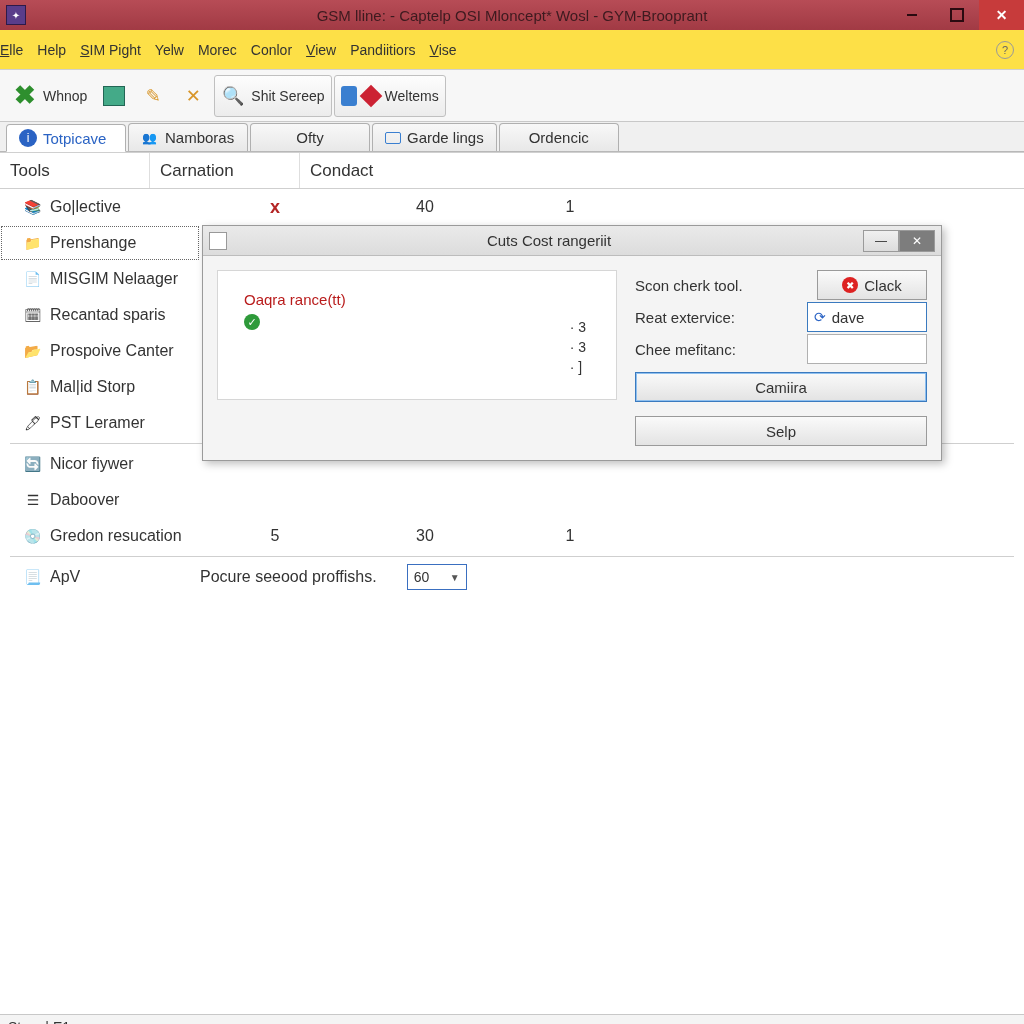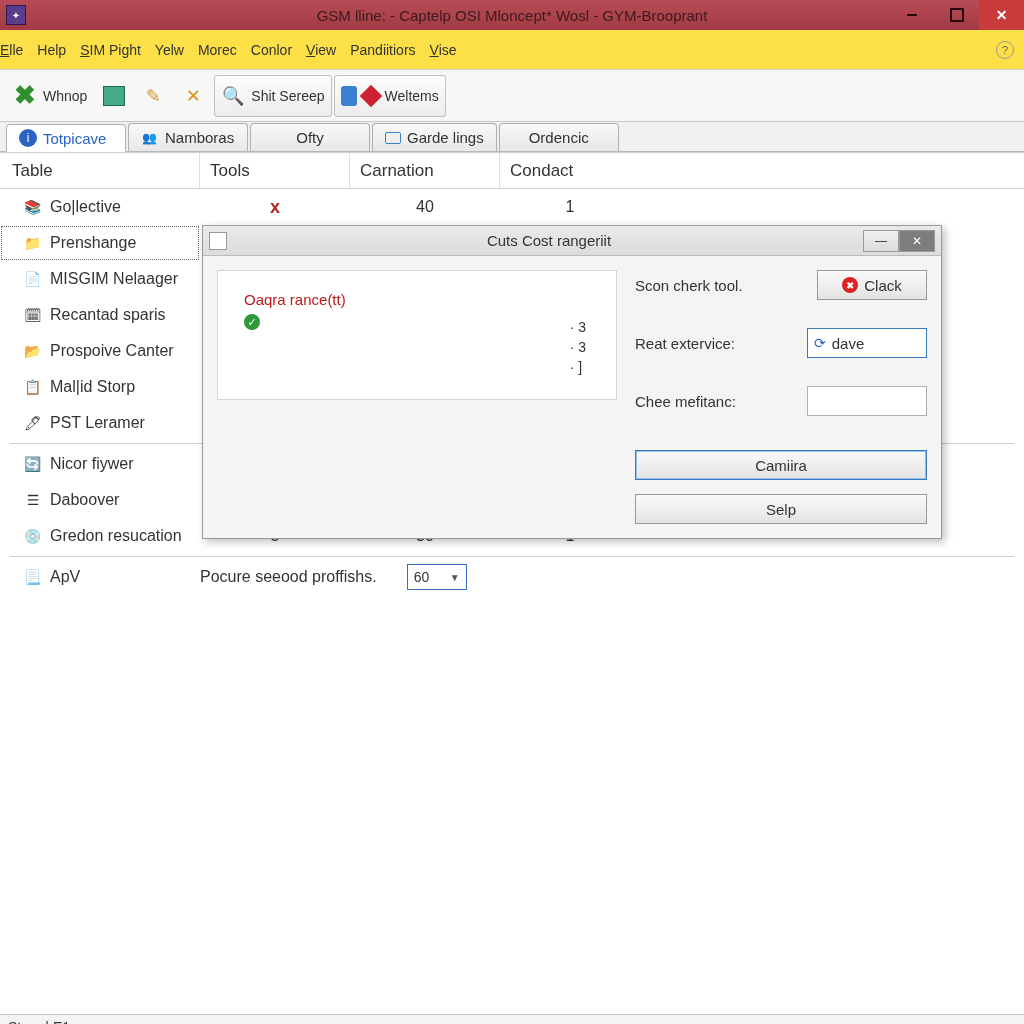--- a/index.html
+++ b/index.html
@@ -69,21 +69,21 @@
 .dlg-title .dlg-icon { width: 18px; height: 18px; border: 1px solid #999; margin-right: 8px; background:#fff; }
 .dlg-title .dlg-text { flex:1; text-align:center; }
 .dlg-title .dlg-btns { display: flex; gap: 0; }
 .dlg-title .dlg-btn { width: 36px; height: 22px; border: 1px solid #9a9a9a; background: linear-gradient(#f0f0f0,#dcdcdc); display: flex; align-items: center; justify-content: center; font-size: 12px; }
 .dlg-title .dlg-btn.close { background: #7d7d7d; color: #fff; }
 .dlg-body { padding: 14px; display: flex; gap: 18px; }
 .dlg-left { border: 1px solid #d6d6d6; background: #fff; width: 400px; height: 130px; padding: 20px 26px; position: relative; }
 .dlg-left .heading { font-size: 15px; color: #b91c1c; }
 .dlg-left .check { width: 16px; height: 16px; background: #2e9a3a; border-radius: 50%; position: relative; margin-top: 6px; display:flex; align-items:center; justify-content:center; color:#fff; font-size:11px; }
 .dlg-left .vals { position:absolute; right: 30px; top: 46px; font-size: 14px; color:#333; line-height: 20px; }
-.dlg-right { flex:1; display: flex; flex-direction: column; gap: 28px; font-size: 15px; color: #333; }
+.dlg-right { flex:1; display: flex; flex-direction: column; gap: 2px; font-size: 15px; color: #333; }
 .dlg-right .row-line { display: flex; align-items: center; justify-content: space-between; gap: 10px; }
 .btn { height: 30px; min-width: 110px; border: 1px solid #9a9a9a; background: linear-gradient(#fafafa,#e3e3e3); font-size: 15px; display: flex; align-items: center; justify-content: center; gap: 6px; padding: 0 10px; }
 .btn.primary { border: 1px solid #3a7abf; box-shadow: 0 0 0 1px #8fc0ef inset; }
 .input { height: 30px; width: 120px; border: 1px solid #3a7abf; background: #fff; padding: 0 6px; display:flex; align-items:center; gap:6px; font-size:15px; }
 .input.plain { border: 1px solid #b0b0b0; }
 .dlg-actions { display:flex; gap: 14px; justify-content:flex-end; margin-top: 6px; flex-direction: column;}
 .red-dot { width:16px; height:16px; background:#d22; border-radius:50%; display:flex;align-items:center;justify-content:center;color:#fff;font-size:10px;}
 .blue-dot-arrows { color:#2a63c4; font-size:14px; }
 </style>
 </head>
@@ -154,21 +154,20 @@
     <span>Garde lings</span>
   </div>
   <div class="tab">
     <span style="margin:0 auto;">Ordencic</span>
   </div>
 </div>
 
 <div class="main">
 
   <div class="table-header">
-    <div class="col-table">Table</div>
     <div class="col-tools">Tools</div>
     <div class="col-carn">Carnation</div>
     <div class="col-cond">Condact</div>
   </div>
 
   <div class="row">
     <div class="col-table">
         <span class="cell-icon">📚</span>
         <span class="cell-text">Go|lective</span>
       </div>

